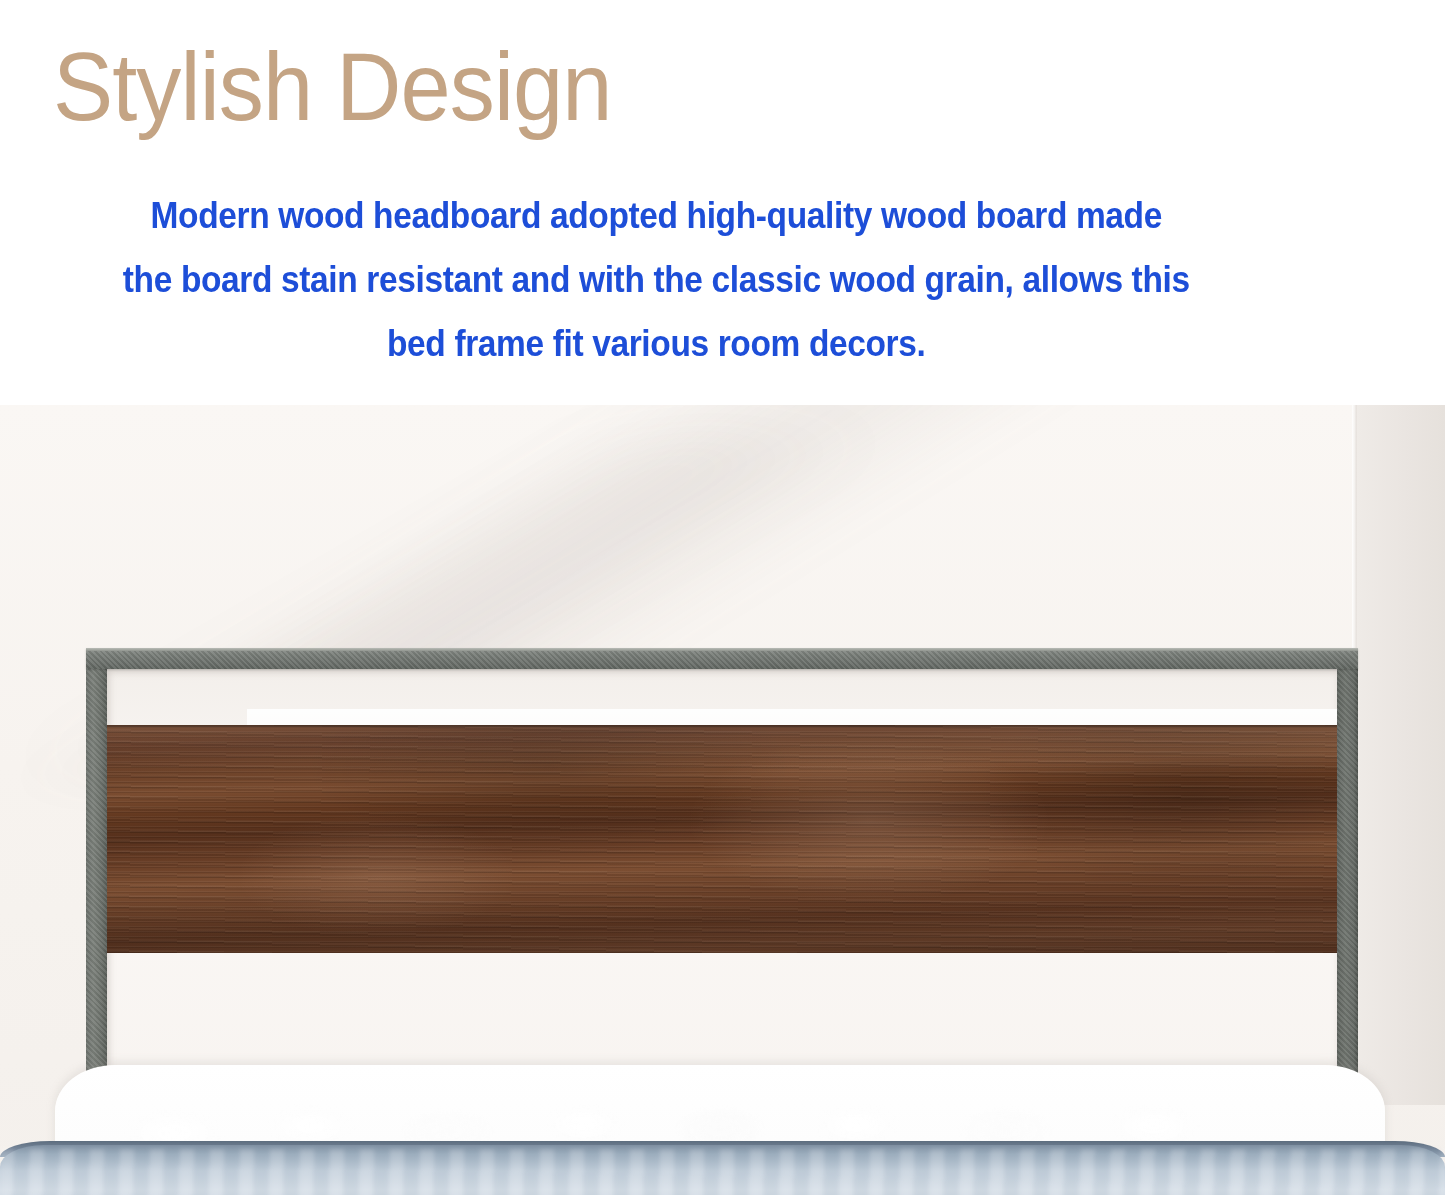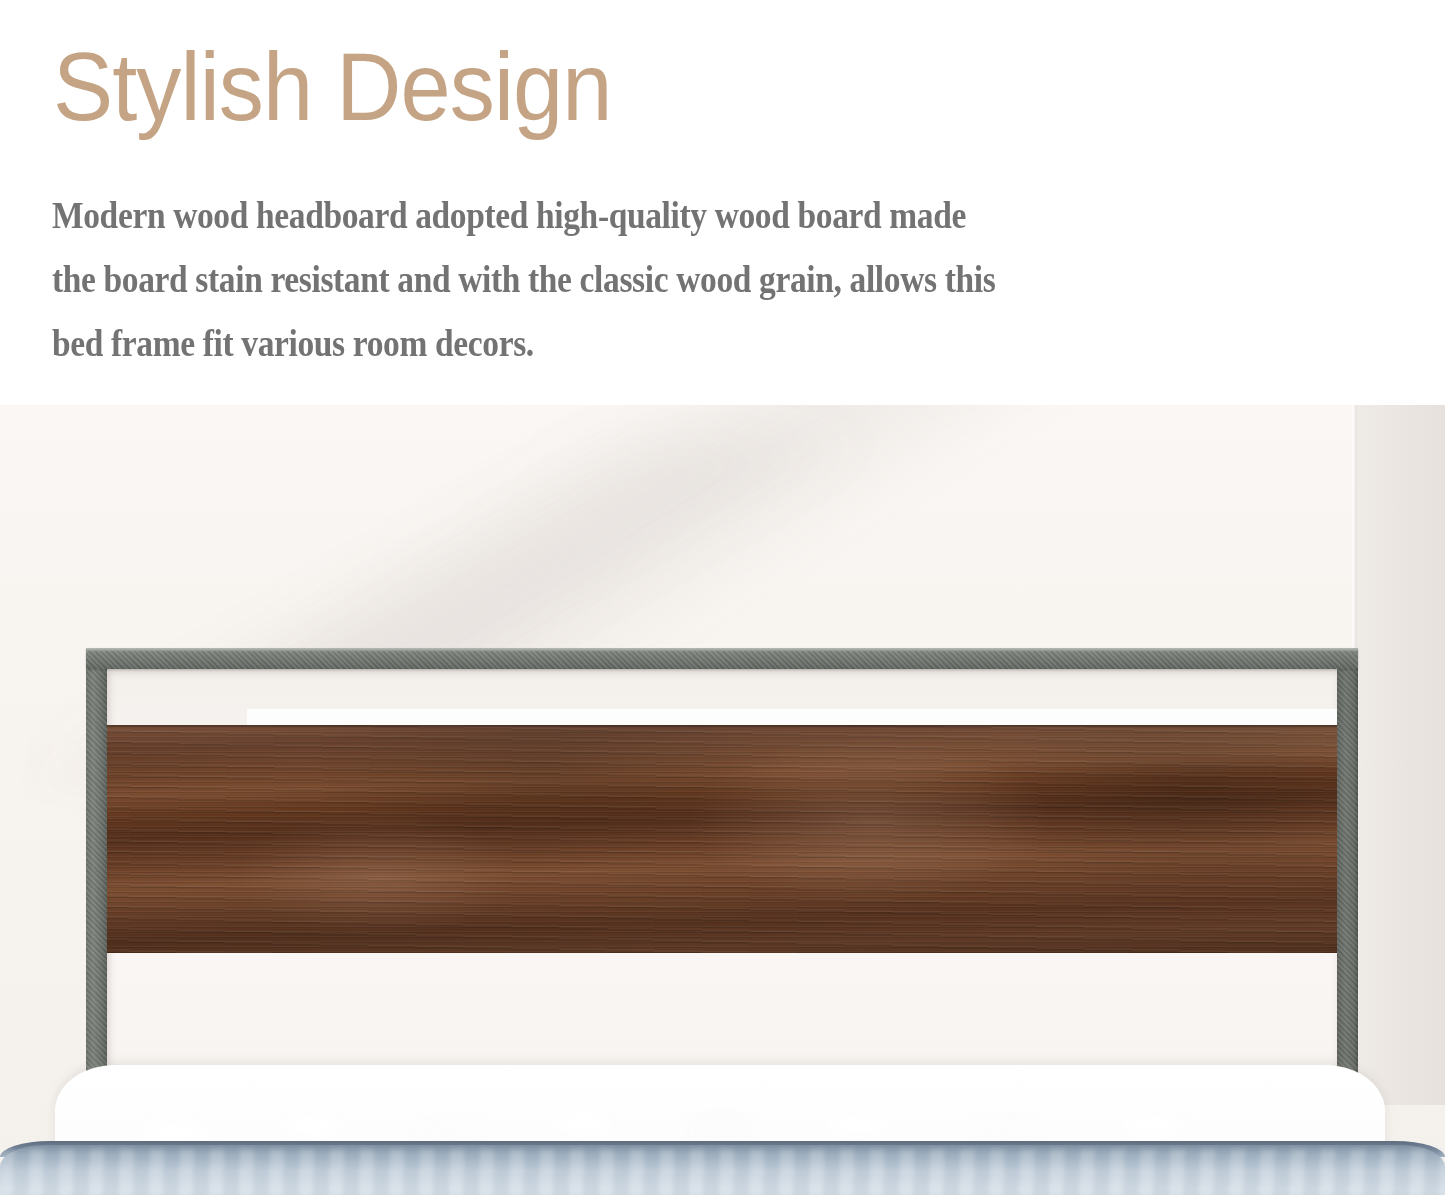--- a/index.html
+++ b/index.html
@@ -7,33 +7,34 @@
     width:1445px;height:1204px;overflow:hidden;
     font-family:"Liberation Sans","DejaVu Sans",sans-serif;
     background:#ffffff;
   }
   .page{position:relative;width:1445px;height:1204px;overflow:hidden;}
 
   
   .header{
     position:absolute;left:0;top:0;width:1445px;height:405px;
     background:#ffffff;
+    text-align:center;
   }
   .title{
     position:absolute;left:53px;top:38px;
     font-size:97px;line-height:1.02;
     font-weight:400;
     letter-spacing:-1px;
     transform:scaleX(0.93);transform-origin:left center;
     white-space:nowrap;
   }
   .body-copy{
-    position:absolute;left:52px;top:184px;width:1300px;
+    position:absolute;left:68px;top:184px;width:1300px;
     font-size:37px;line-height:64px;font-weight:700;
-    color:#737373;letter-spacing:-0.4px;font-family:Liberation Serif, serif;
+    color:#1d4ed8;letter-spacing:-0.4px;
   }
   .body-copy .ln{display:block;transform:scaleX(0.905);transform-origin:left center;white-space:nowrap;}
 
   
   .photo{
     position:absolute;left:0;top:405px;width:1445px;height:799px;
     overflow:hidden;background:#f8f5f2;
   }
   
   .wall{

